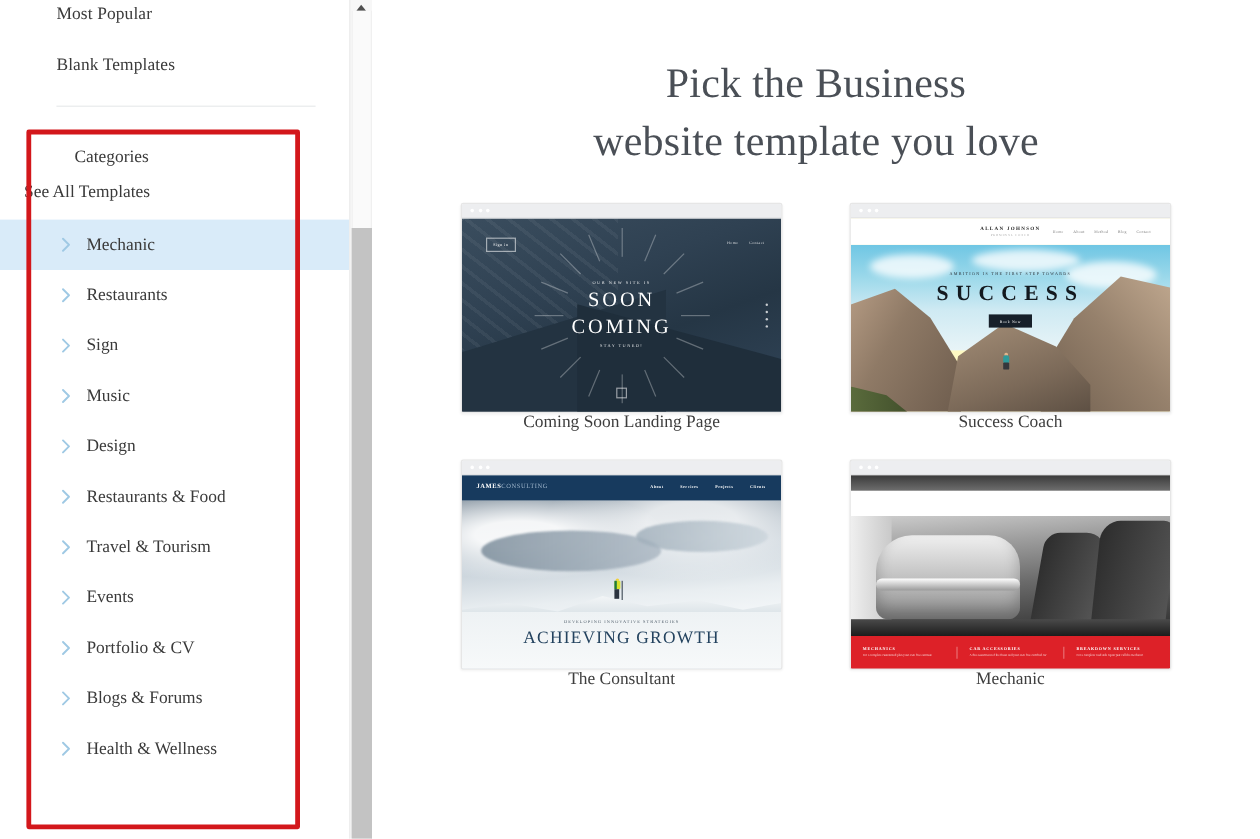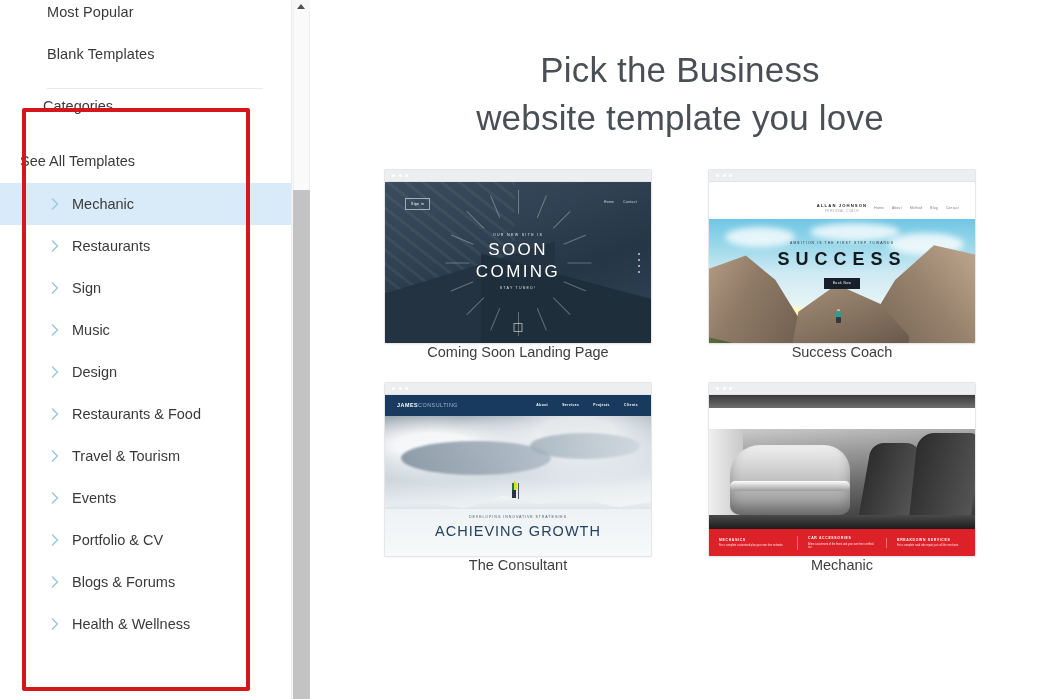--- a/index.html
+++ b/index.html
@@ -10,20 +10,21 @@
     background: #ffffff;
     font-family: "Liberation Sans", sans-serif;
   }
 
   #app {
     position: relative;
     width: 1050px;
     height: 586px;
     display: flex;
     background: #ffffff;
+    font-family: Liberation Serif, serif;
   }
 
   
   .sidebar {
     position: relative;
     width: 310px;
     height: 699px;
     background: #ffffff;
     border-right: 1px solid #e3e3e3;
     flex: 0 0 310px;
@@ -50,22 +51,22 @@
 
   .divider {
     margin: 13px 28px 0 47px;
     height: 1px;
     background: #e8eaec;
   }
 
   .section-label {
     height: 42px;
     display: flex;
-    align-items: flex-start;
-    padding-left: 43px;
+    align-items: flex-end;
+    padding-left: 62px;
     font-size: 14.5px;
     color: #3a3a3a;
     margin-top: 9px;
   }
   .see-all {
     height: 41px;
     display: flex;
     align-items: center;
     padding-left: 20px;
     font-size: 14.5px;
@@ -268,21 +269,21 @@
     position: absolute; right: 11px; top: 50%; transform: translateY(-50%);
     display: flex; flex-direction: column; gap: 4px;
   }
   .t1 .dots i { width: 2px; height: 2px; background: rgba(255,255,255,.75); border-radius: 50%; display:block; }
   .t1 .botbox {
     position: absolute; left: 50%; bottom: 12px; transform: translateX(-50%);
     width: 9px; height: 9px; border: 1px solid rgba(255,255,255,.55);
   }
 
   
-  .t2 { width: 100%; height: 100%; position: relative; background: #fef9c3; margin-top: 15px; }
+  .t2 { width: 100%; height: 100%; position: relative; background: #fef9c3; }
   .t2 .hdr {
     position: absolute; top: 0; left: 0; right: 0; height: 22px;
     background: #ffffff; z-index: 4;
     display: flex; align-items: center;
   }
   .t2 .brand {
     position: absolute; left: 50%; transform: translateX(-50%); top: 6px;
     text-align: center;
   }
   .t2 .brand b { display: block; font-size: 4.2px; letter-spacing: 1.1px; color: #222; }

